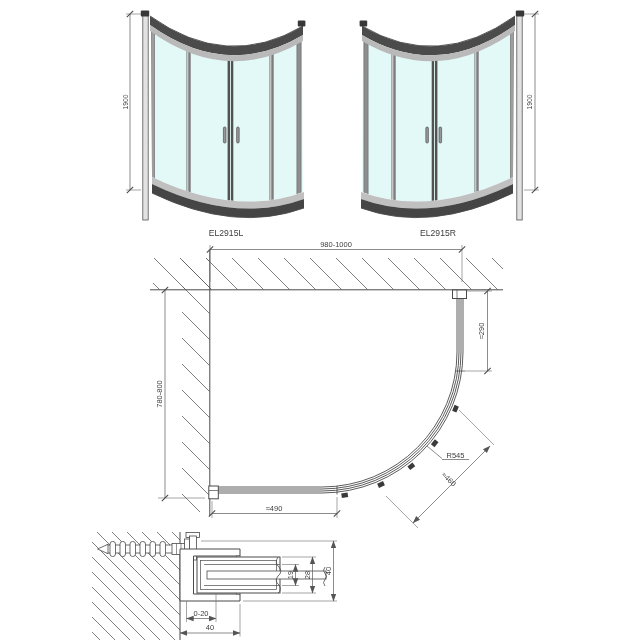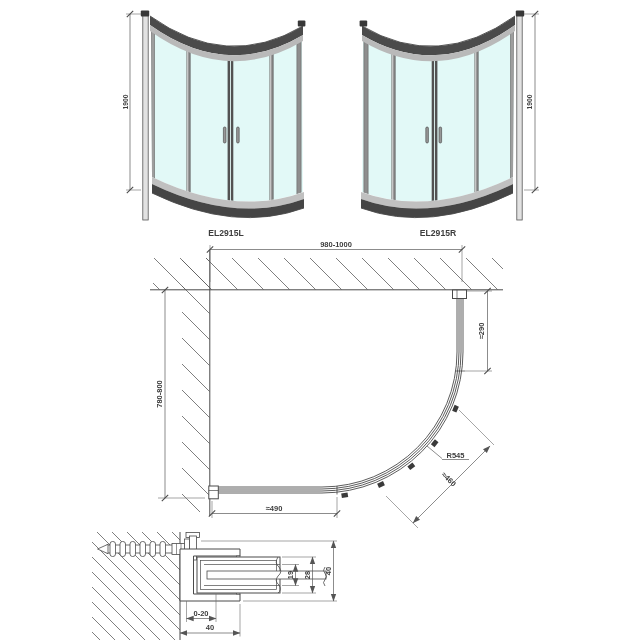--- a/index.html
+++ b/index.html
@@ -1,16 +1,16 @@
 <!DOCTYPE html>
 <html><head>
 <meta charset="utf-8">
 <style>
   html,body{margin:0;padding:0;background:#ffffff;}
-  .page{width:640px;height:640px;position:relative;background:#ffffff;overflow:hidden;font-weight:bold;}
+  .page{width:640px;height:640px;position:relative;background:#ffffff;overflow:hidden;}
   svg{display:block;}
   text{font-family:"Liberation Sans","DejaVu Sans",sans-serif;fill:#3d3d3d;}
   .dim-t{font-size:7.5px;}
   .dim-s{font-size:6.8px;}
   .lbl{font-size:8.6px;}
   .ln{stroke:#4a4a4a;fill:none;}
   .dln{stroke:#5a5a5a;stroke-width:0.7;fill:none;}
   .ext{stroke:#6a6a6a;stroke-width:0.6;fill:none;}
   .tick{stroke:#4a4a4a;stroke-width:1.1;}
   .white{fill:#ffffff;}

